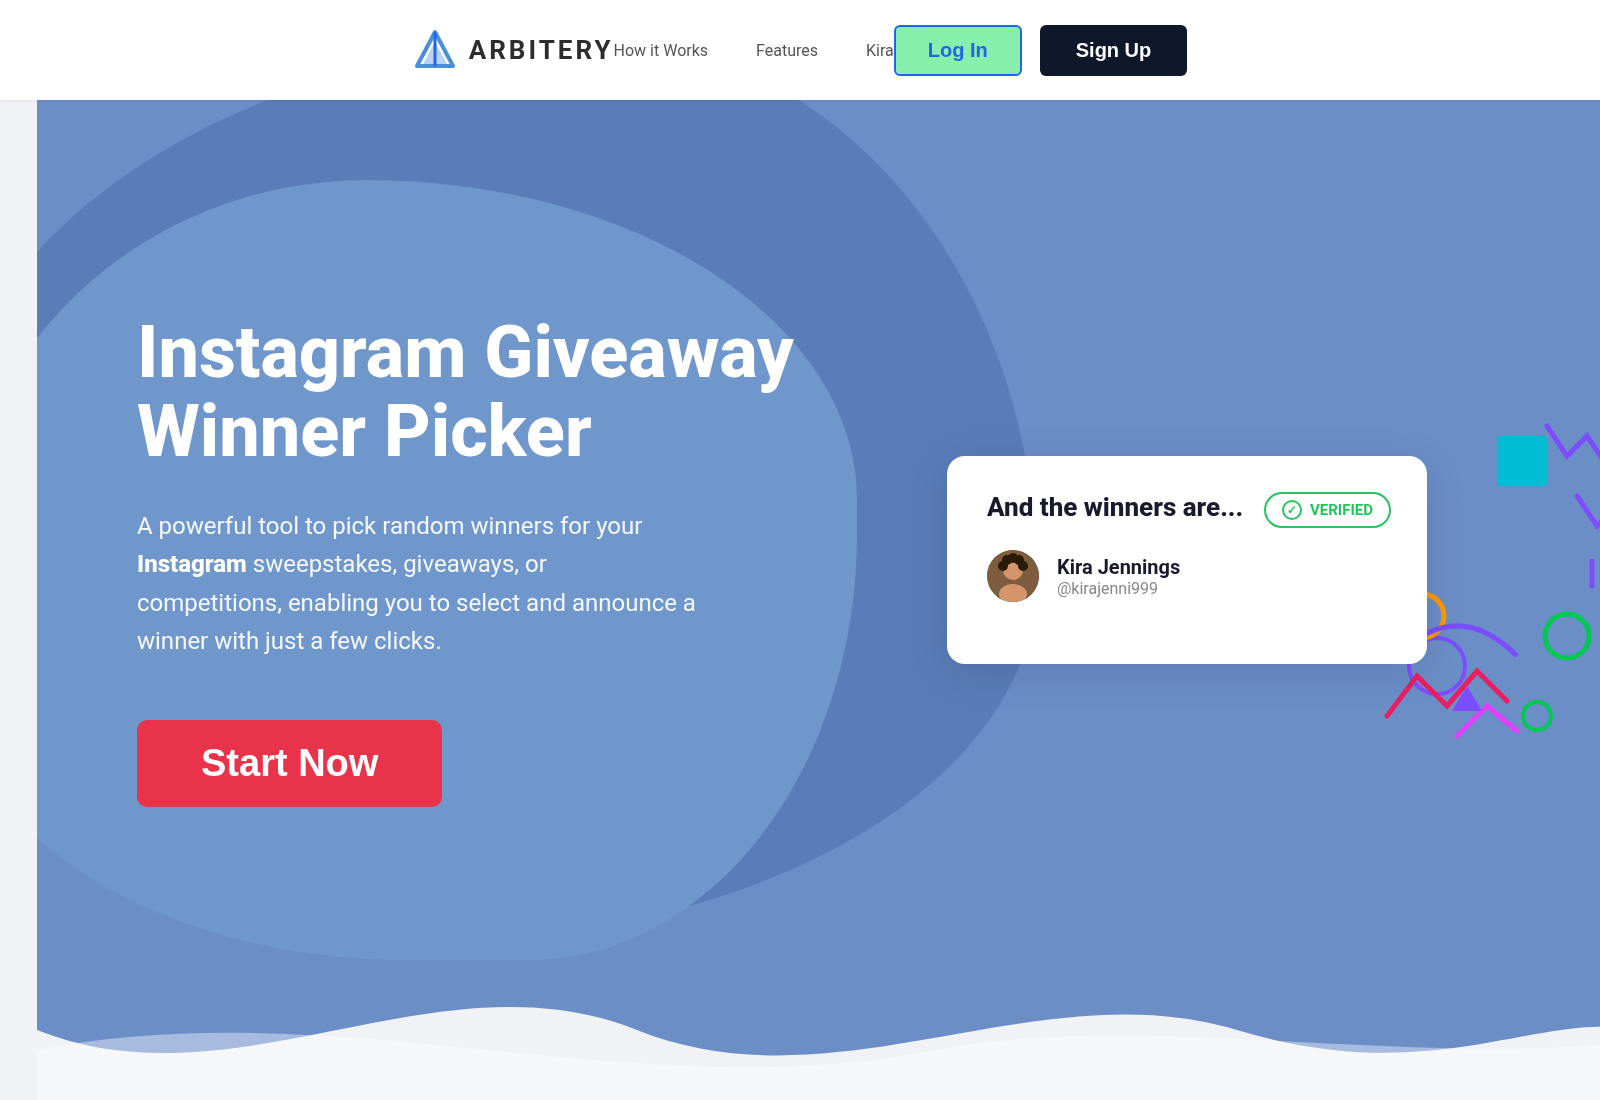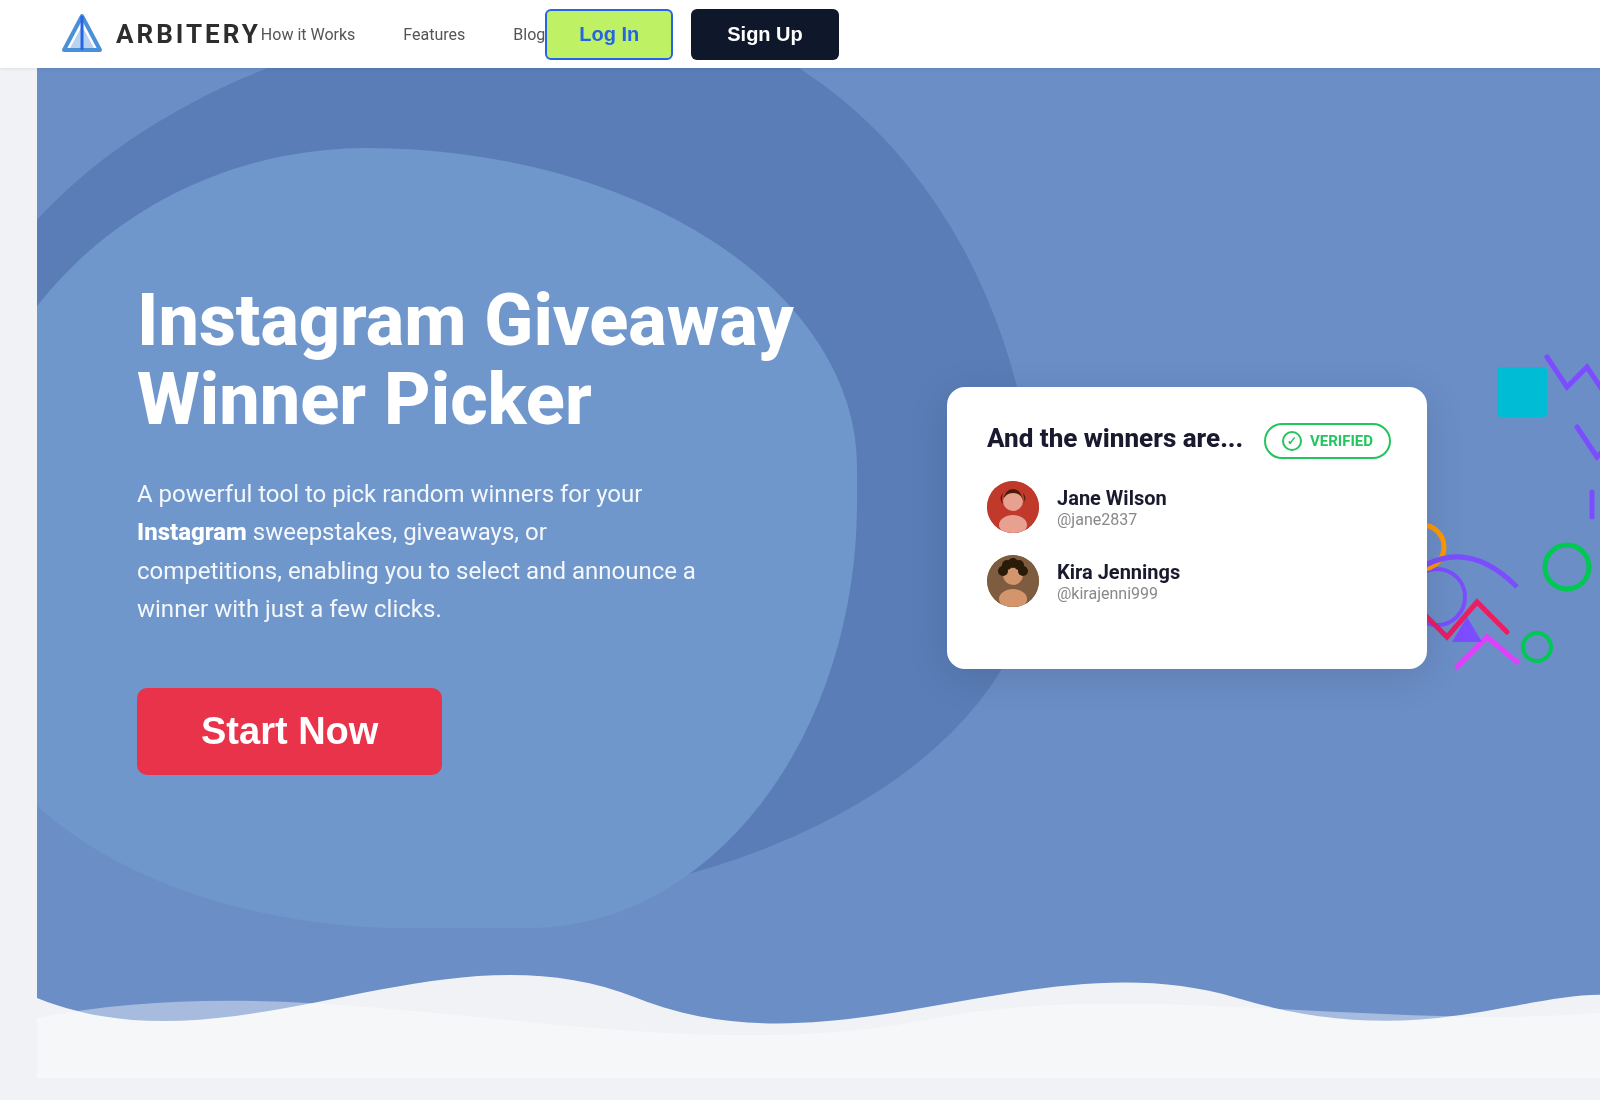--- a/index.html
+++ b/index.html
@@ -1,24 +1,24 @@
 <!DOCTYPE html>
 <html><head>
   <meta charset="utf-8">
   <style>
     * { margin: 0; padding: 0; box-sizing: border-box; }
     body { font-family: -apple-system, BlinkMacSystemFont, 'Segoe UI', Roboto, Helvetica, Arial, sans-serif; width: 1600px; min-height: 1100px; overflow-x: hidden; background: #f0f2f5; }
 
     
     .navbar {
       background: #fff;
-      height: 68px;
-      display: flex;
-      align-items: center;
-      justify-content: flex-start;
+      height: 100px;
+      display: flex;
+      align-items: center;
+      justify-content: center;
       padding: 0 60px;
       box-shadow: 0 1px 3px rgba(0,0,0,0.08);
       position: relative;
       z-index: 10;
     }
     .logo-area {
       display: flex;
       align-items: center;
       gap: 12px;
     }
@@ -46,21 +46,21 @@
     .nav-actions {
       display: flex;
       align-items: center;
       gap: 18px;
     }
     .btn-login {
       font-size: 20px;
       font-weight: 600;
       color: #2563eb;
       border: 2px solid #2563eb;
-      background: #bef264;
+      background: #86efac;
       padding: 12px 32px;
       border-radius: 6px;
       cursor: pointer;
     }
     .btn-signup {
       font-size: 20px;
       font-weight: 600;
       color: #fff;
       background: #0f172a;
       border: none;
@@ -251,21 +251,21 @@
       <polygon points="22,4 40,38 4,38" fill="none" stroke="#4a90d9" stroke-width="4" stroke-linejoin="round"></polygon>
       <polygon points="22,14 34,36 10,36" fill="#4a90d9" opacity="0.4"></polygon>
       <line x1="22" y1="4" x2="22" y2="38" stroke="#2563eb" stroke-width="3"></line>
     </svg>
     <span class="logo-text">ARBITERY</span>
   </div>
 
   <div class="nav-links">
     <a class="nav-link">How it Works</a>
     <a class="nav-link">Features</a>
-    <a class="nav-link">Blog</a>
+    <a class="nav-link">Kira</a>
   </div>
 
   <div class="nav-actions">
     <button class="btn-login">Log In</button>
     <button class="btn-signup">Sign Up</button>
   </div>
 </nav>
 
 <section class="hero">
 
@@ -317,37 +317,20 @@
       </svg>
 
       <div class="winner-card">
         <div class="card-title">And the winners are...</div>
 
         <div class="verified-badge">
           <div class="check-circle">✓</div>
           <span>VERIFIED</span>
         </div>
 
-        <div class="winner-item">
-          <div class="avatar av1">
-            <svg viewBox="0 0 52 52" xmlns="http://www.w3.org/2000/svg" width="52" height="52">
-              <circle cx="26" cy="26" r="26" fill="#c0392b"></circle>
-              <circle cx="26" cy="20" r="10" fill="#e8a090"></circle>
-              <ellipse cx="26" cy="44" rx="14" ry="10" fill="#e8a090"></ellipse>
-
-              <path d="M16,20 Q18,8 26,8 Q34,8 36,20 Q34,12 26,12 Q18,12 16,20Z" fill="#4a1a0a"></path>
-              <path d="M15,22 Q12,16 16,12 Q14,18 16,22Z" fill="#4a1a0a"></path>
-              <path d="M37,22 Q40,16 36,12 Q38,18 37,22Z" fill="#4a1a0a"></path>
-            </svg>
-          </div>
-          <div class="winner-info">
-            <div class="winner-name">Jane Wilson</div>
-            <div class="winner-handle">@jane2837</div>
-          </div>
-        </div>
 
 
         <div class="winner-item">
           <div class="avatar av3">
             <svg viewBox="0 0 52 52" xmlns="http://www.w3.org/2000/svg" width="52" height="52">
               <circle cx="26" cy="26" r="26" fill="#7d5c40"></circle>
               <circle cx="26" cy="20" r="10" fill="#d4956c"></circle>
               <ellipse cx="26" cy="44" rx="14" ry="10" fill="#d4956c"></ellipse>
 
               <path d="M14,18 Q12,6 26,6 Q40,6 38,18 Q36,8 26,8 Q16,8 14,18Z" fill="#2a1a08"></path>

